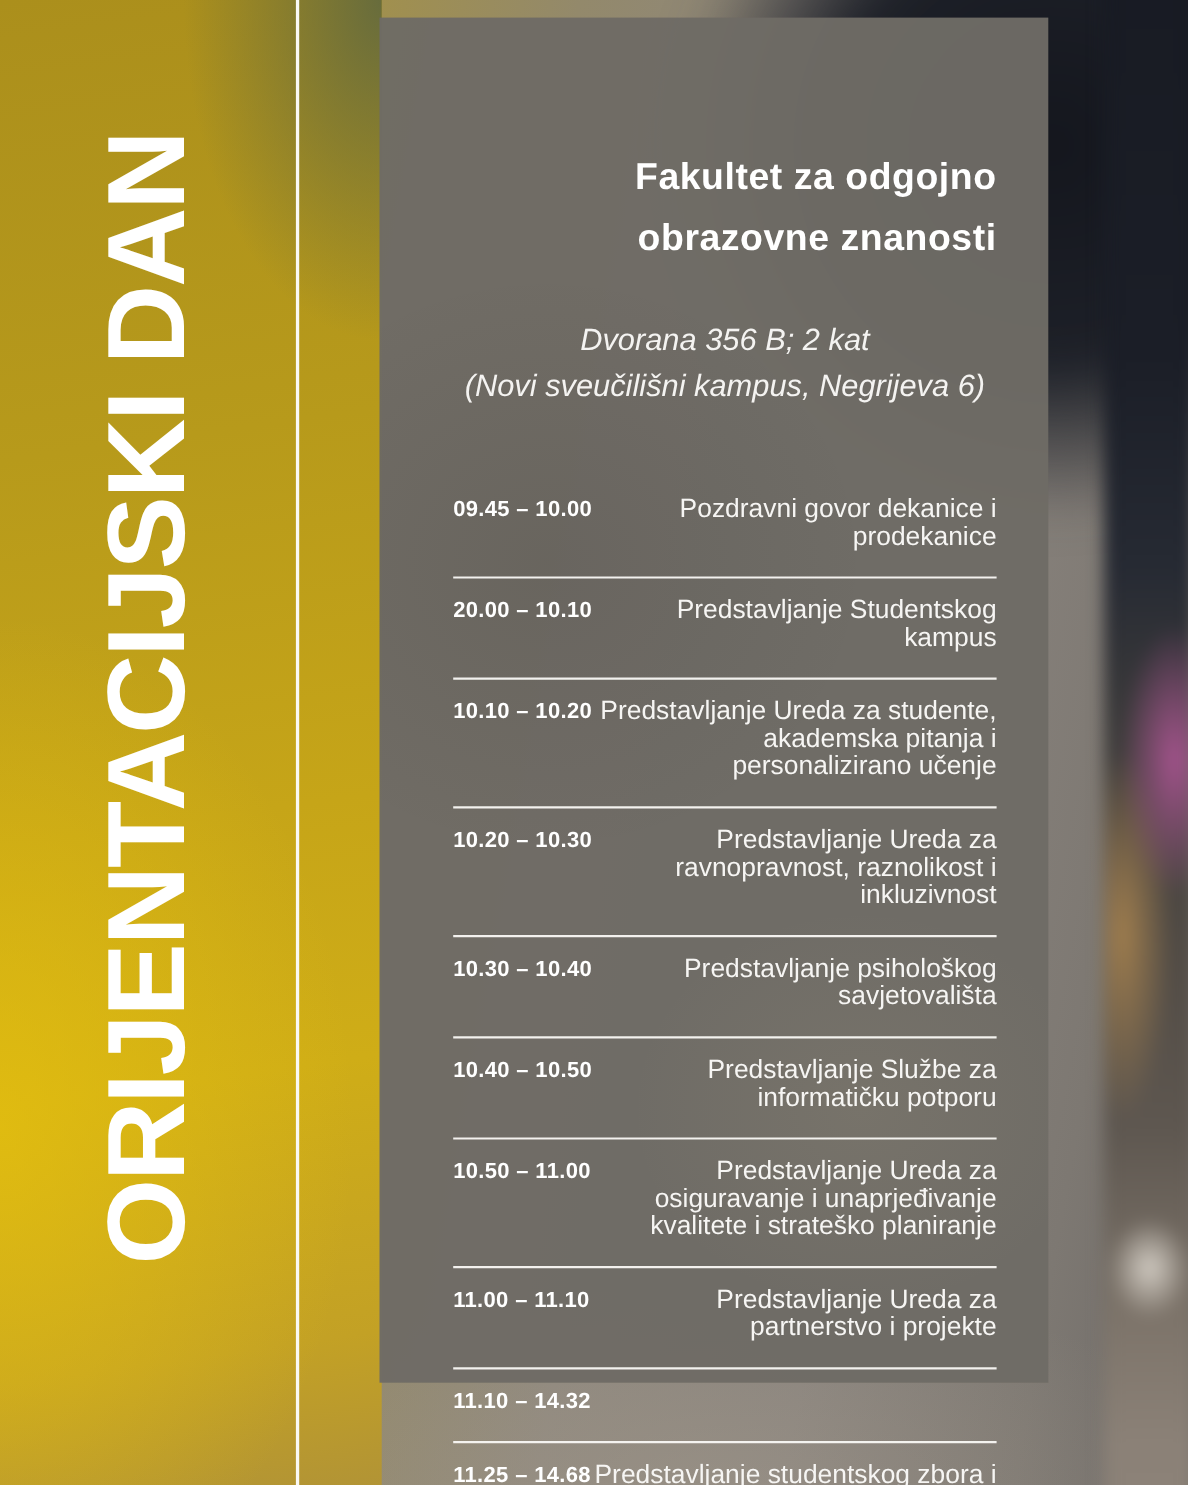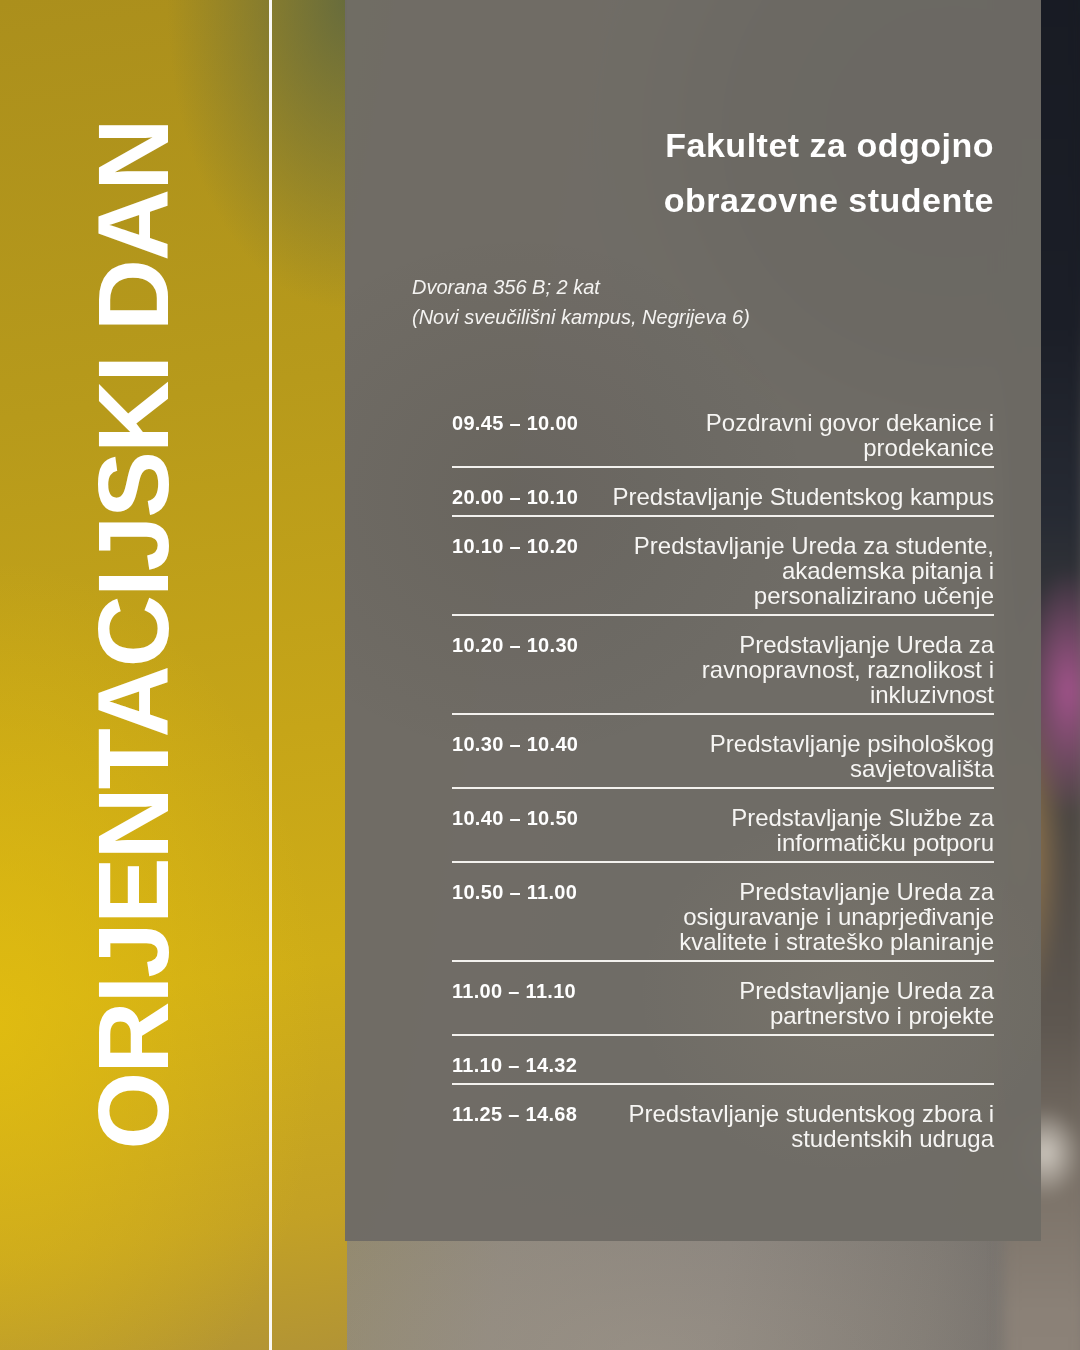--- a/index.html
+++ b/index.html
@@ -41,40 +41,40 @@
   }
   .vertical-title {
     position:absolute; left:133px; top:635px; width:1200px; height:140px;
     transform: translate(-50%,-50%) rotate(-90deg);
     display:flex; align-items:center; justify-content:center;
     color:#ffffff; font-weight:bold; font-size:100px; letter-spacing:-2px;
     white-space:nowrap;
   }
   
   .panel {
-    position:absolute; left:345px; top:0; width:696px; height:1241px;
+    position:absolute; left:345px; top:16px; width:608px; height:1241px;
     box-sizing:border-box; padding:118px 47px 0 67px;
     background:
       radial-gradient(ellipse 300px 260px at 72% 80%, rgba(190,175,140,0.10), rgba(190,175,140,0) 70%),
       radial-gradient(ellipse 420px 380px at 25% 40%, rgba(40,38,34,0.10), rgba(40,38,34,0) 70%),
       rgba(110,107,101,0.97);
     color:#ffffff;
   }
   .faculty-title {
     margin:0; font-size:34px; line-height:1.62; font-weight:bold;
     text-align:right; letter-spacing:0.5px; color:#ffffff;
   }
   .location {
-    margin-top:44px; font-style:italic; font-size:20px; line-height:1.5;
-    text-align:left; color:#f4f3f1;
+    margin-top:44px; font-style:italic; font-size:28px; line-height:1.5;
+    text-align:center; color:#f4f3f1;
   }
   .schedule { margin-top:62px; }
   .row {
     display:flex; justify-content:space-between; align-items:flex-start;
-    padding:16px 0 6px; border-bottom:2px solid rgba(250,249,245,0.95);margin-left:40px;
+    padding:16px 0 24px; border-bottom:2px solid rgba(250,249,245,0.95);
   }
   .row:last-child { border-bottom:none; }
   .time {
     font-weight:bold; font-size:20px; letter-spacing:0.3px;
     white-space:nowrap; padding-top:2px; color:#ffffff;
   }
   .event {
     font-size:24px; line-height:25px; text-align:right;
     white-space:pre-line; max-width:450px; color:#f6f5f3;
   }
@@ -87,21 +87,21 @@
   <div class="photo-dark-top"></div>
   <div class="photo-people"></div>
   <div class="left-zone"></div>
   <div class="divider-vertical"></div>
 
   <div class="vertical-title">ORIJENTACIJSKI DAN</div>
 
   <section class="panel">
     <h1 class="faculty-title">
       <span style="display:block">Fakultet za odgojno</span>
-      <span style="display:block">obrazovne studente</span>
+      <span style="display:block">obrazovne znanosti</span>
     </h1>
 
     <div class="location">
       <div>Dvorana 356 B; 2 kat</div>
       <div>(Novi sveučilišni kampus, Negrijeva 6)</div>
     </div>
 
     <div class="schedule" id="schedule-list">
       <div class="row">
         <div class="time">09.45 – 10.00</div>

